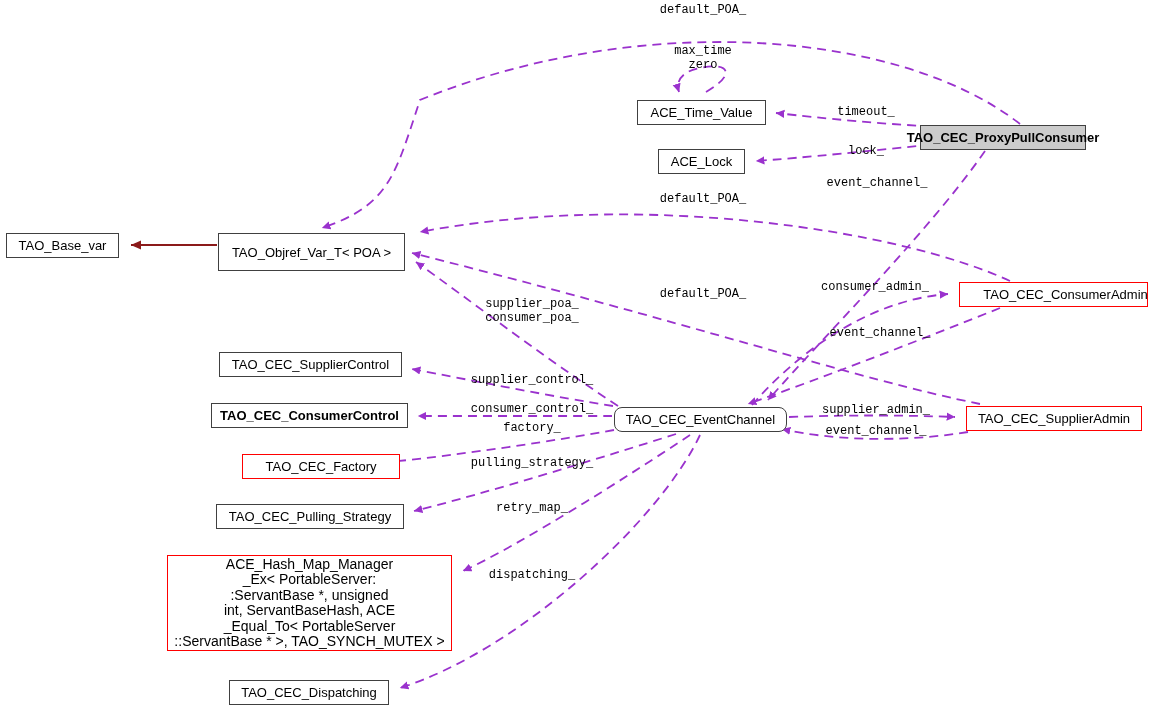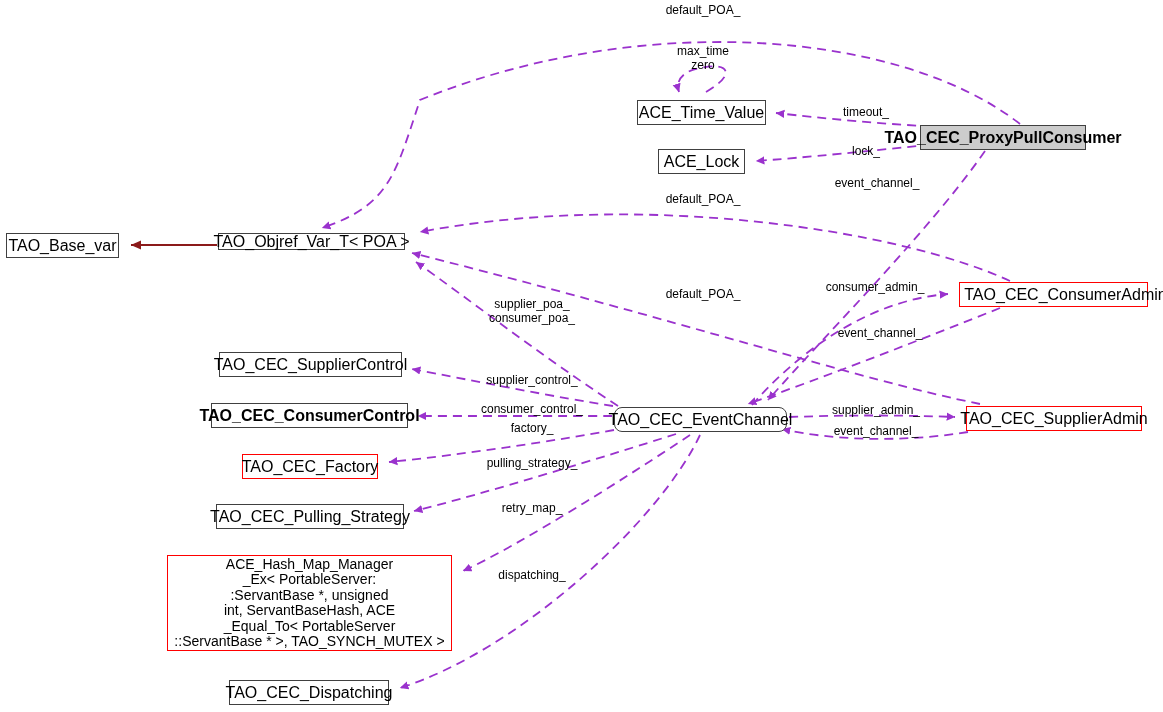--- a/index.html
+++ b/index.html
@@ -5,39 +5,40 @@
   html,body{margin:0;padding:0;background:#ffffff;}
   body{font-family:"Liberation Sans", sans-serif;}
   #canvas{position:relative;width:1163px;height:712px;background:#fff;overflow:hidden;}
   svg#edges{position:absolute;left:0;top:0;width:1163px;height:712px;}
   .node{
     position:absolute;
     box-sizing:border-box;
     border:1px solid #404040;
     background:#ffffff;
     color:#000000;
-    font-size:16px;
+    font-size:13px;
     line-height:15px;
     text-align:center;
     display:flex;
     align-items:center;
     justify-content:center;
     white-space:pre;
   }
   .node.red{border:1px solid #ff0000;}
   .node.current{background:#cccccc;border:1px solid #404040;}
   .edge-label{
     position:absolute;
     font-size:12px;
     line-height:14px;
     color:#000000;
     white-space:pre;
     text-align:center;
     transform:translateX(-50%);
     background:transparent;
+    font-family:Liberation Mono, monospace;
   }
 </style>
 </head>
 <body>
 
 <div id="canvas">
 
   <svg id="edges" viewBox="0 0 1163 712">
     <defs>
       <marker id="arrowAssoc" markerWidth="9" markerHeight="9" refX="8.4" refY="4.5" orient="auto" markerUnits="userSpaceOnUse">
@@ -93,33 +94,33 @@
   </svg>
 
   <div class="node current" style="left:920px;top:125px;width:166px;height:25px;font-weight:bold;">TAO_CEC_ProxyPullConsumer</div>
 
   <div class="node" style="left:637px;top:100px;width:129px;height:25px;">ACE_Time_Value</div>
 
   <div class="node" style="left:658px;top:149px;width:87px;height:25px;">ACE_Lock</div>
 
   <div class="node" style="left:6px;top:233px;width:113px;height:25px;">TAO_Base_var</div>
 
-  <div class="node" style="left:218px;top:233px;width:187px;height:17px;">TAO_Objref_Var_T&lt; POA &gt;</div>
+  <div class="node" style="left:218px;top:233px;width:187px;height:38px;">TAO_Objref_Var_T&lt; POA &gt;</div>
 
   <div class="node red" style="left:959px;top:282px;width:189px;height:25px;padding-left:24px;">TAO_CEC_ConsumerAdmin</div>
 
   <div class="node" style="left:219px;top:352px;width:183px;height:25px;">TAO_CEC_SupplierControl</div>
 
   <div class="node" style="left:211px;top:403px;width:197px;height:25px;font-weight:bold;">TAO_CEC_ConsumerControl</div>
 
   <div class="node" style="left:614px;top:407px;width:173px;height:25px;border-radius:8px;">TAO_CEC_EventChannel</div>
 
   <div class="node red" style="left:966px;top:406px;width:176px;height:25px;">TAO_CEC_SupplierAdmin</div>
 
-  <div class="node red" style="left:242px;top:454px;width:136px;height:25px;">TAO_CEC_Factory</div>
+  <div class="node red" style="left:242px;top:454px;width:158px;height:25px;">TAO_CEC_Factory</div>
 
   <div class="node" style="left:216px;top:504px;width:188px;height:25px;">TAO_CEC_Pulling_Strategy</div>
 
   <div class="node red" style="left:167px;top:555px;width:285px;height:96px;font-size:14px;line-height:15.5px;">ACE_Hash_Map_Manager
 _Ex&lt; PortableServer:
 :ServantBase *, unsigned
 int, ServantBaseHash, ACE
 _Equal_To&lt; PortableServer
 ::ServantBase * &gt;, TAO_SYNCH_MUTEX &gt;</div>
 

